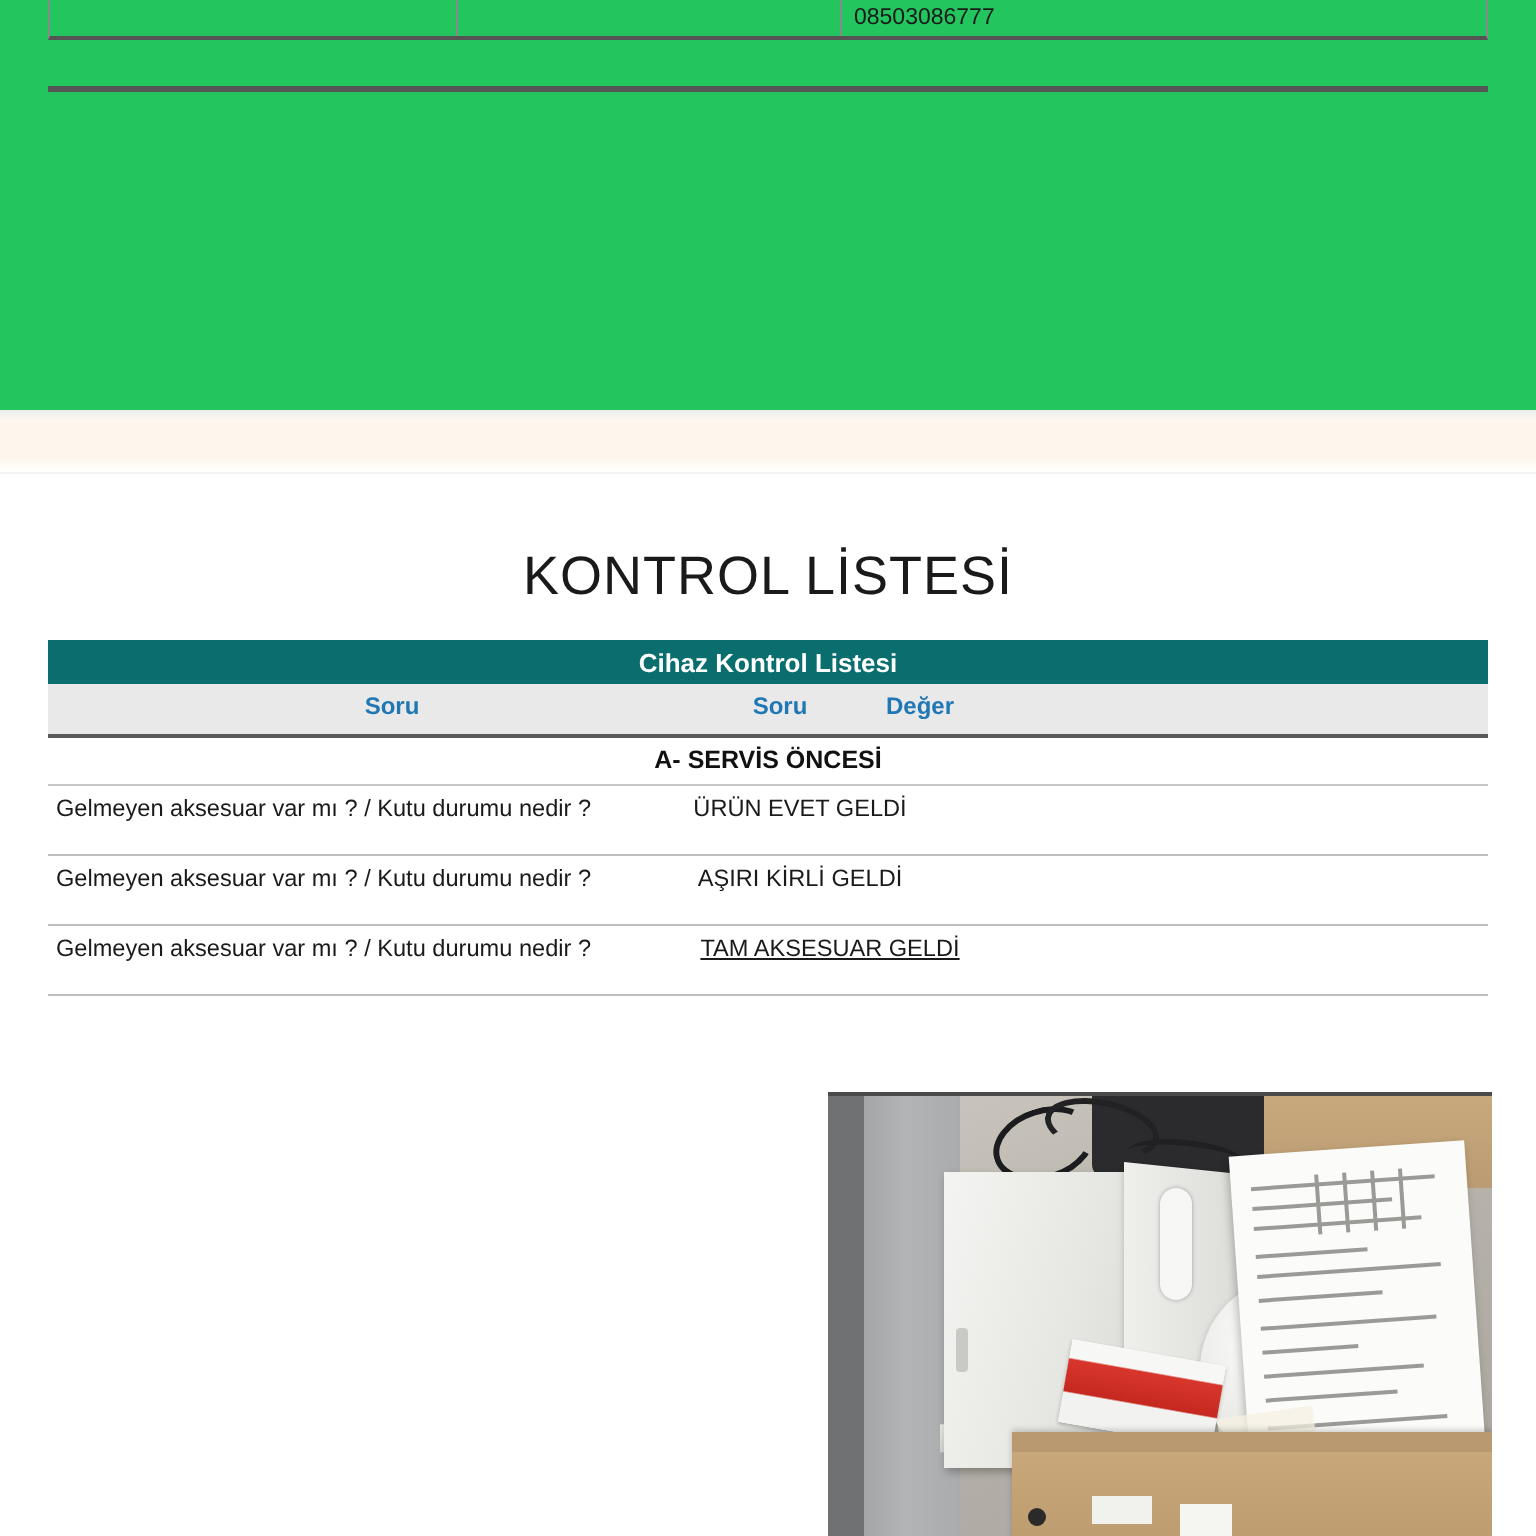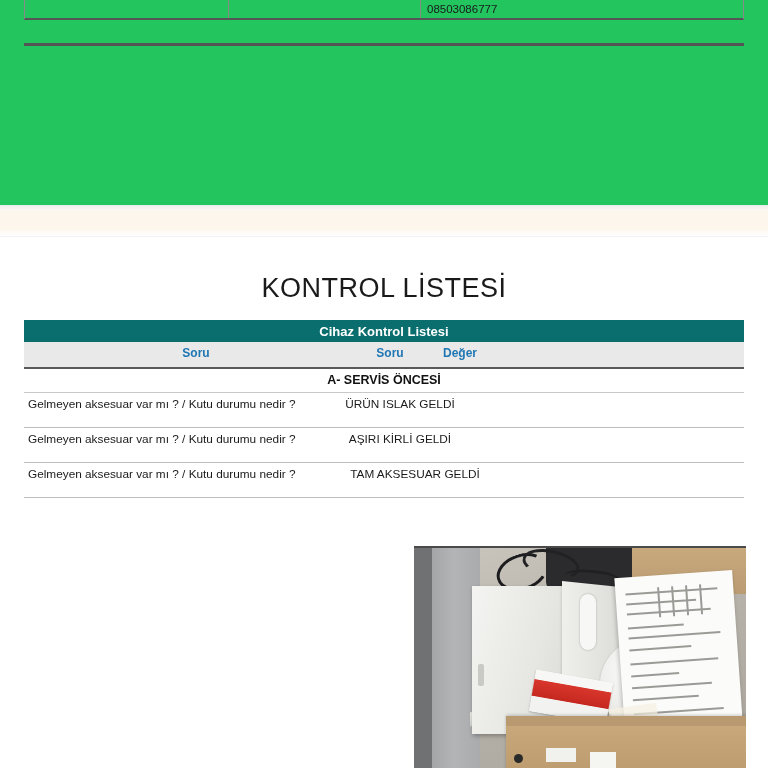--- a/index.html
+++ b/index.html
@@ -180,21 +180,21 @@
   .a {
     position: absolute;
     left: 306px;
     top: 4px;
     width: 140px;
     font-size: 11.8px;
     line-height: 14px;
     color: #1a1a1a;
     text-align: center;
   }
-  .a.wide { width: 170px; left: 306px; }
+  .a.wide { width: 170px; left: 306px; text-decoration: underline; }
   .v, .d {
     position: absolute;
     top: 4px;
     font-size: 11.8px;
     line-height: 14px;
     color: #1a1a1a;
     text-align: center;
   }
   .v { left: 420px; width: 96px; }
   .d { left: 540px; width: 170px; }
@@ -362,21 +362,21 @@
     <div class="cl-headrow">
       <div class="h h-soru">Soru</div>
       <div class="h h-cevap">Soru</div>
       <div class="h h-deger">Değer</div>
     </div>
 
     <div class="cl-section">A- SERVİS ÖNCESİ</div>
 
     <div class="cl-row">
       <div class="q">Gelmeyen aksesuar var mı ? / Kutu durumu nedir ?</div>
-      <div class="a">ÜRÜN ISLAK GELDİ</div>
+      <div class="a">ÜRÜN EVET GELDİ</div>
       <div class="v"></div>
       <div class="d"></div>
     </div>
 
     <div class="cl-row">
       <div class="q">Gelmeyen aksesuar var mı ? / Kutu durumu nedir ?</div>
       <div class="a">AŞIRI KİRLİ GELDİ</div>
       <div class="v"></div>
       <div class="d"></div>
     </div>

